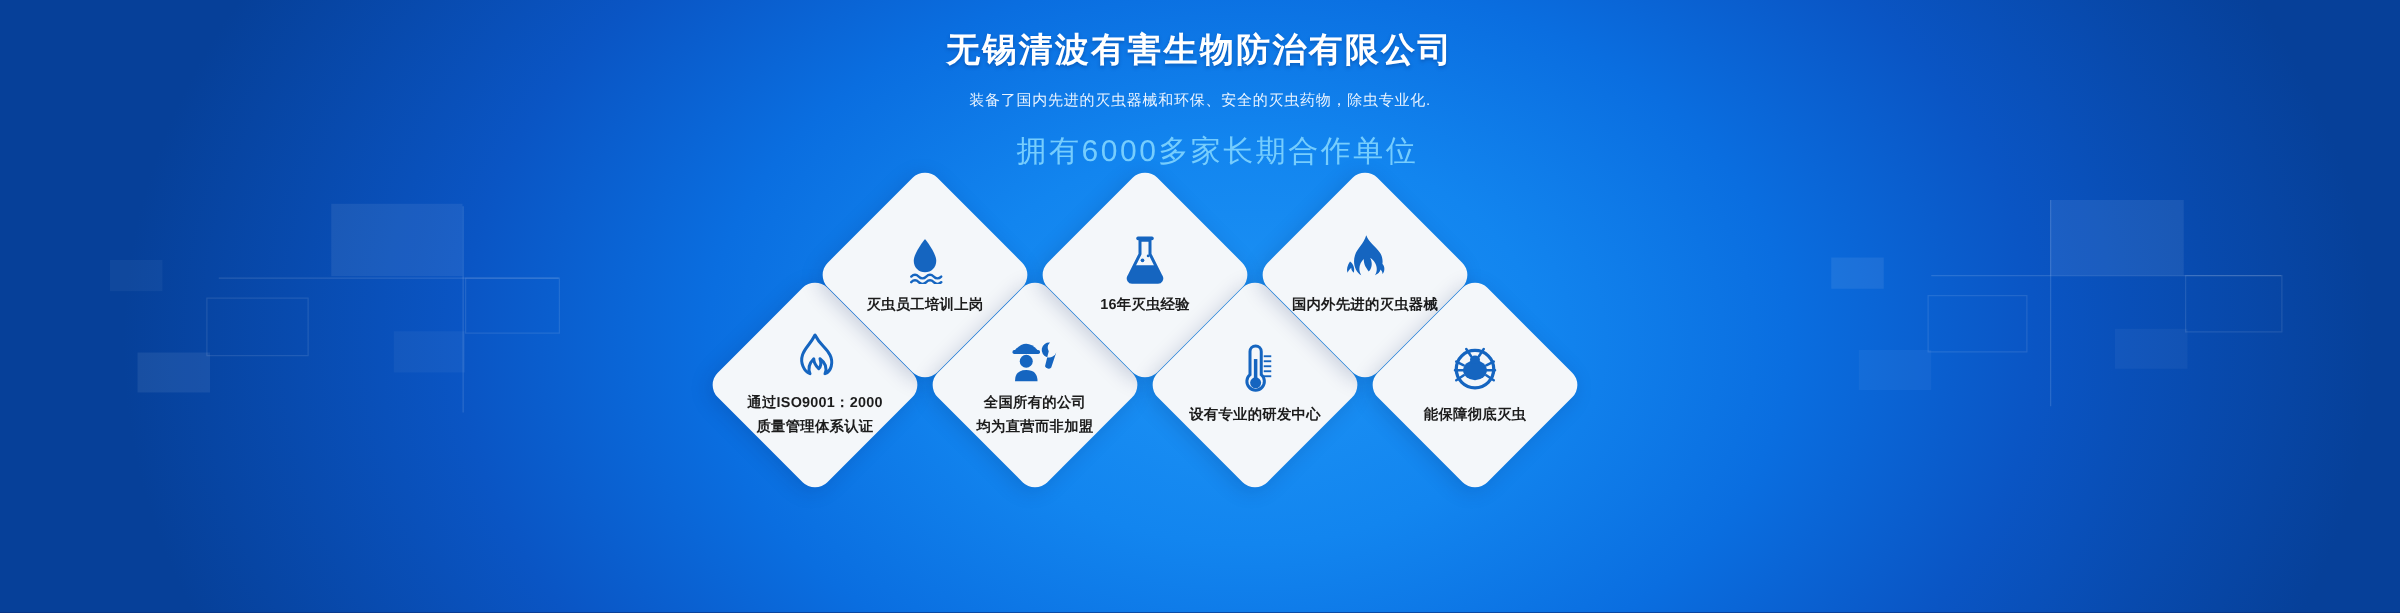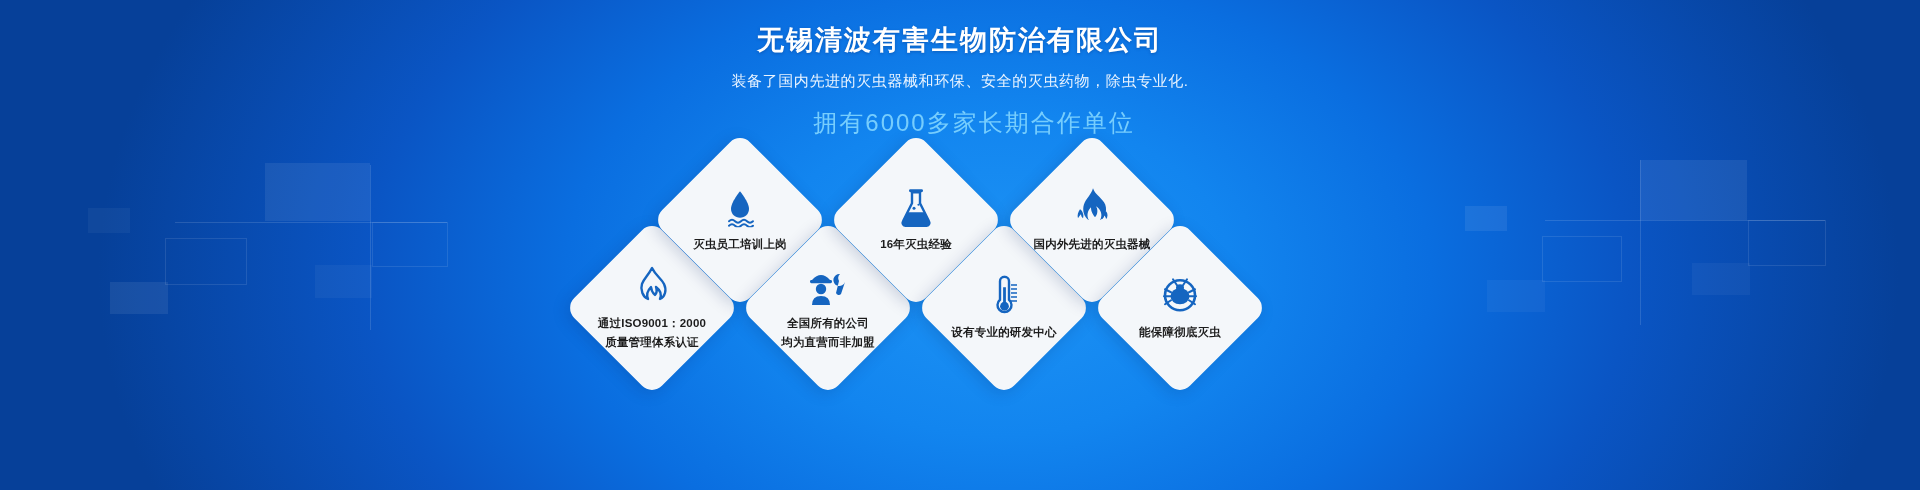--- a/index.html
+++ b/index.html
@@ -44,21 +44,21 @@
     color: #ffffff;
     font-size: 27px;
     font-weight: bold;
     letter-spacing: 2px;
     line-height: 1.2;
     margin: 0;
     text-shadow: 0 1px 3px rgba(0,40,110,0.35);
   }
   .subtitle {
     color: #eaf4ff;
-    font-size: 15px;
+    font-size: 12px;
     letter-spacing: 0.6px;
     margin-top: 16px;
   }
   .tagline {
     color: #7fd4ff;
     font-size: 24px;
     letter-spacing: 2px;
     margin-top: 16px;
     opacity: 0.92;
     padding-left: 28px;

